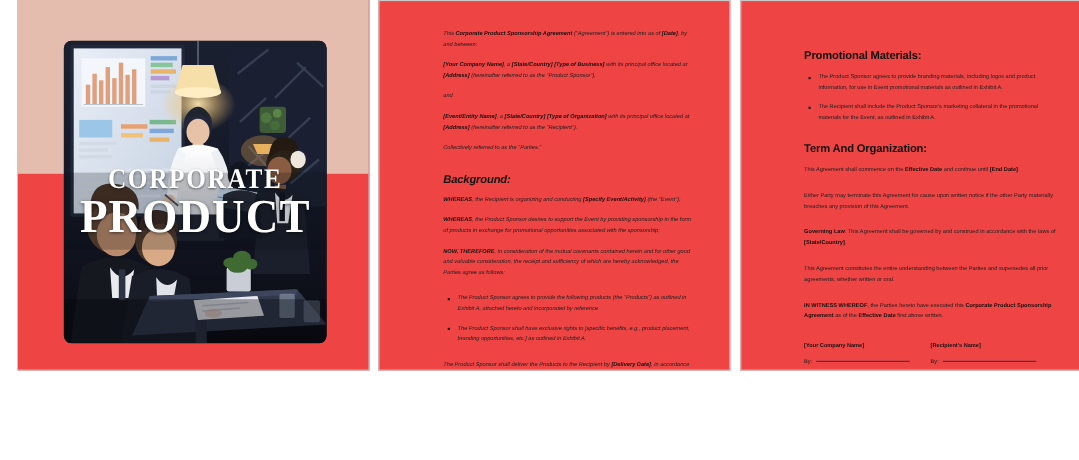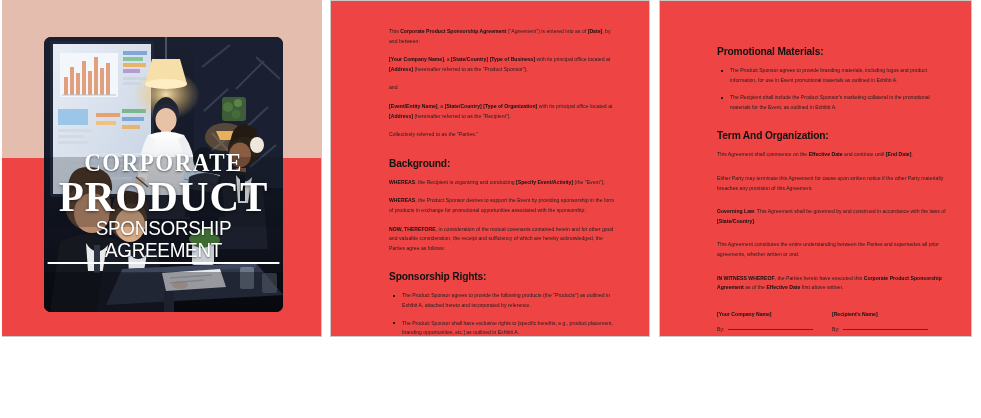--- a/index.html
+++ b/index.html
@@ -22,21 +22,21 @@
     position: relative;
     background: #ef4444;
     border: 1px solid #c9c9c9;
     height: 337px;
     overflow: hidden;
     flex: none;
     padding-left: 24px;
   }
 
   
-  #page-cover { width: 320px; margin-left: 2px; border-left: none; border-top: none; }
+  #page-cover { width: 320px; margin-left: 16px; border-left: none; border-top: none; }
   .cover-band {
     position: absolute;
     left: 0; top: 0;
     width: 320px; height: 158px;
   }
   .cover-block {
     position: absolute;
     left: 0; top: 346px;
     width: 127px; height: 32px;
   }
@@ -87,21 +87,21 @@
     line-height: 22px;
     margin-top: 1px;
     display: inline-block;
     border-bottom: 2px solid #ffffff;
     padding-bottom: 1px;
     transform: scaleX(0.97);
     text-shadow: 0 1px 2px rgba(0,0,0,.5);
   }
 
   
-  #page-two   { width: 320px; margin-left: 8px; }
+  #page-two   { width: 320px; margin-left: 8px; font-style: italic; }
   #page-three { width: 313px; margin-left: 9px; }
 
   .doc-body {
     padding: 26px 31px 0 34px;
     color: #1c1c1c;
   }
   #page-three .doc-body { padding: 41px 24px 0 33px; }
 
   .p {
     font-size: 5.1px;
@@ -350,21 +350,20 @@
         </g>
 
         <rect x="0" y="120" width="239" height="70" fill="#0a0d14" opacity="0.22"></rect>
         <rect x="0" y="235" width="239" height="40" fill="#05070c" opacity="0.35"></rect>
       </svg>
     </div>
 
     <div class="cover-title">
       <div class="t-line1">CORPORATE</div>
       <div class="t-line2">PRODUCT</div>
-      <div><span class="t-line3">SPONSORSHIP AGREEMENT</span></div>
     </div>
   </div>
 
   <div class="page" id="page-two">
     <div class="doc-body">
 
       <p class="p">
         <span>This </span><b>Corporate Product Sponsorship Agreement</b><span> ("Agreement") is entered into as of </span><b>[Date]</b><span>, by and between:</span>
       </p>
 
@@ -391,21 +390,20 @@
       <p class="p">
         <b>WHEREAS</b><span>, the Product Sponsor desires to support the Event by providing sponsorship in the form of products in exchange for promotional opportunities associated with the sponsorship;</span>
       </p>
 
       <p class="p">
         <b>NOW, THEREFORE</b><span>, in consideration of the mutual covenants contained herein and for other good and valuable consideration, the receipt and sufficiency of which are hereby acknowledged, the Parties agree as follows:</span>
       </p>
 
       <div class="spacer-sm"></div>
 
-      <h2 class="h2">Sponsorship Rights:</h2>
 
       <ul class="bullets">
         <li>The Product Sponsor agrees to provide the following products (the "Products") as outlined in Exhibit A, attached hereto and incorporated by reference.</li>
         <li>The Product Sponsor shall have exclusive rights to [specific benefits, e.g., product placement, branding opportunities, etc.] as outlined in Exhibit A.</li>
       </ul>
 
       <div class="spacer-sm"></div>
 
 
       <p class="p">

